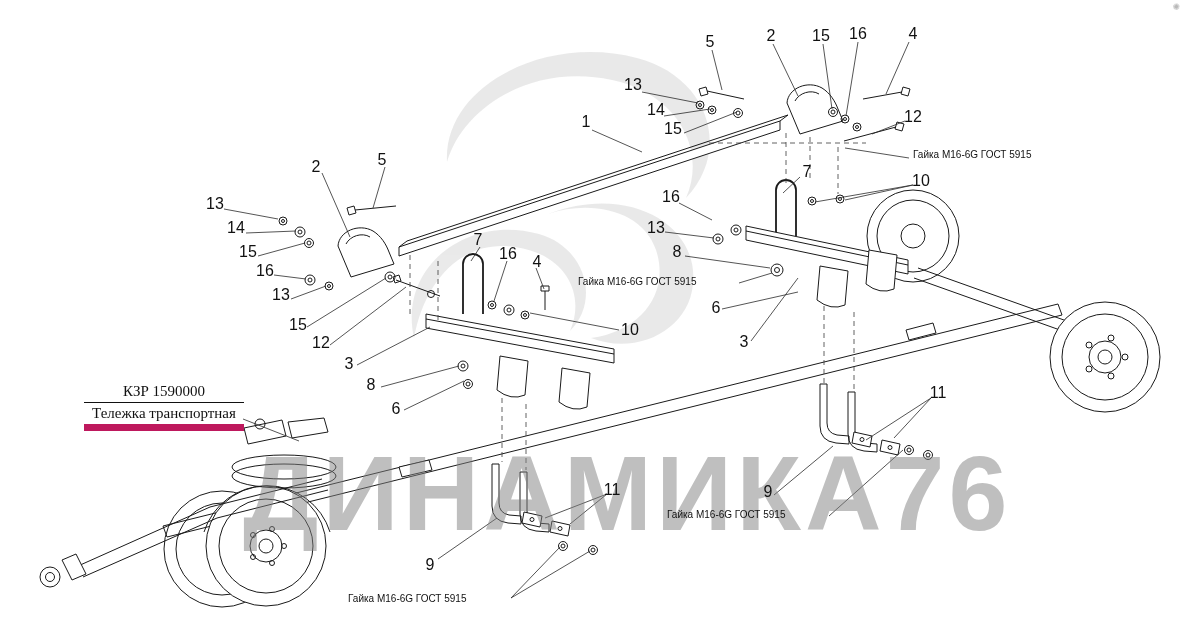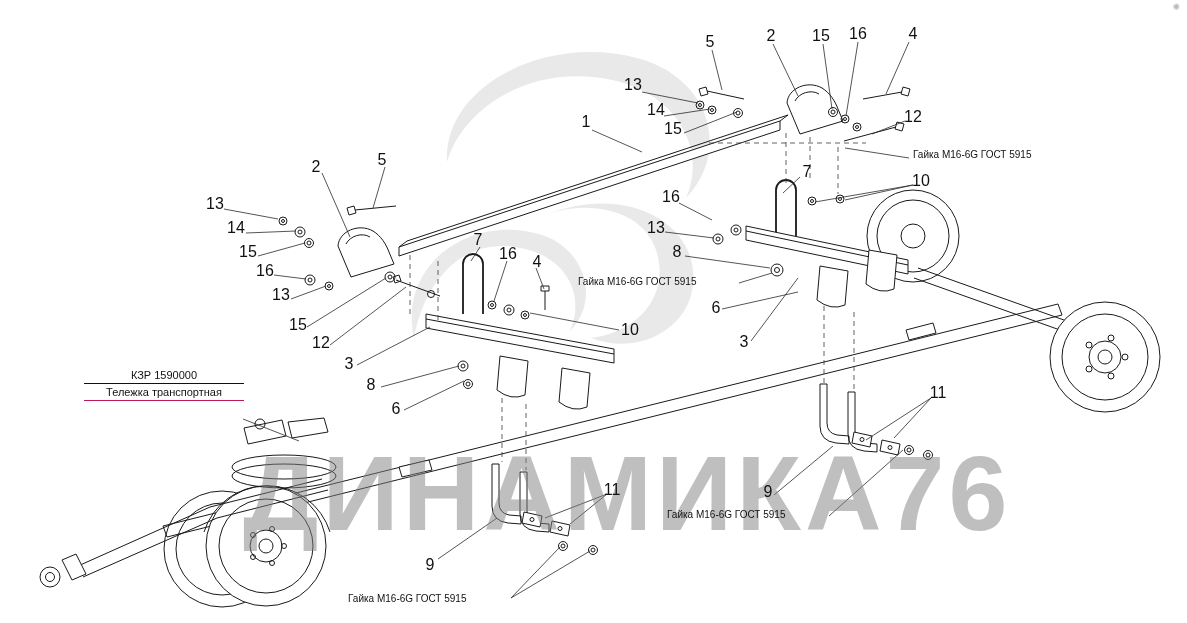--- a/index.html
+++ b/index.html
@@ -17,25 +17,25 @@
   .overlay { position:absolute; inset:0; z-index:4; }
 
   .callout {
     position:absolute; transform:translate(-50%,-50%);
     font-size:16px; color:#111; white-space:nowrap;
   }
   .gost-label {
     position:absolute; font-size:10px; color:#111; white-space:nowrap;
   }
   .part-label {
-    position:absolute; left:84px; top:369px; width:160px; z-index:4;
-    text-align:center; font-size:11px; color:#111;
+    position:absolute; left:84px; top:383px; width:160px; z-index:4;
+    text-align:center; font-size:15px; color:#111;font-family:Liberation Serif, serif;
   }
   .part-label .code { padding:0 2px 2px 2px; border-bottom:1px solid #111; }
-  .part-label .name { padding:2px 2px 2px 2px; border-bottom:1px solid #be185d; }
+  .part-label .name { padding:2px 2px 2px 2px; border-bottom:7px solid #be185d; }
 
   .corner-mark { position:absolute; right:6px; top:2px; z-index:4; color:#b9b9b9; font-size:9px; letter-spacing:1px; }
 </style>
 </head>
 <body>
 
 <div class="stage">
 
   <svg class="drawing-svg" width="1187" height="623" viewBox="0 0 1187 623">
 

